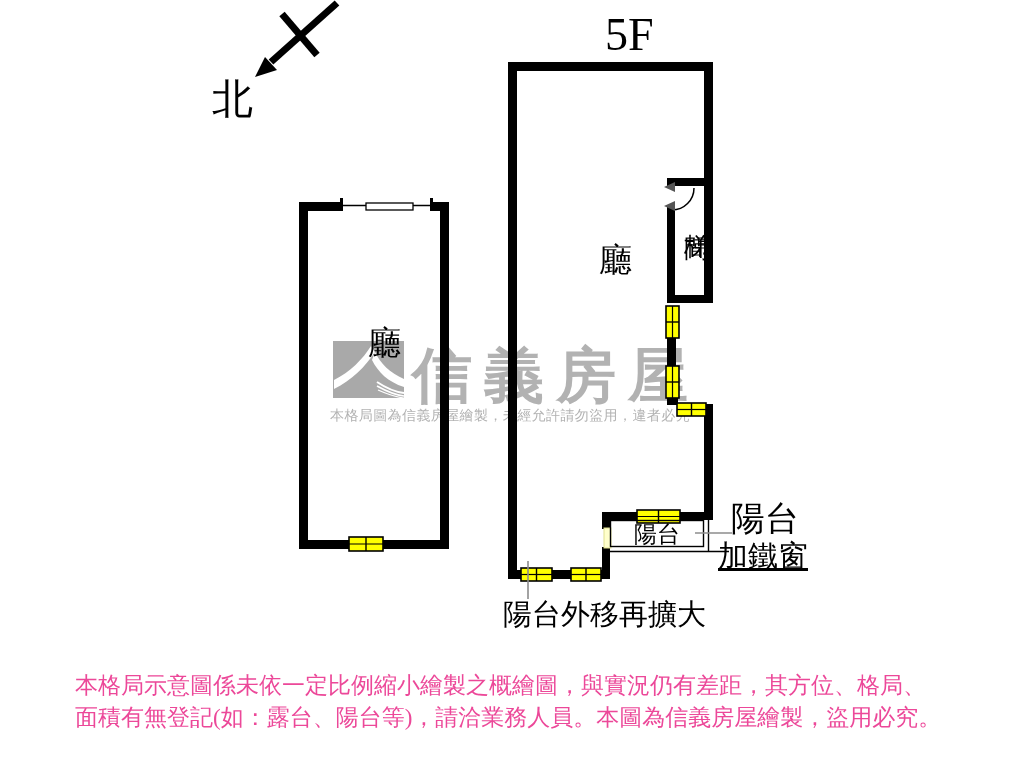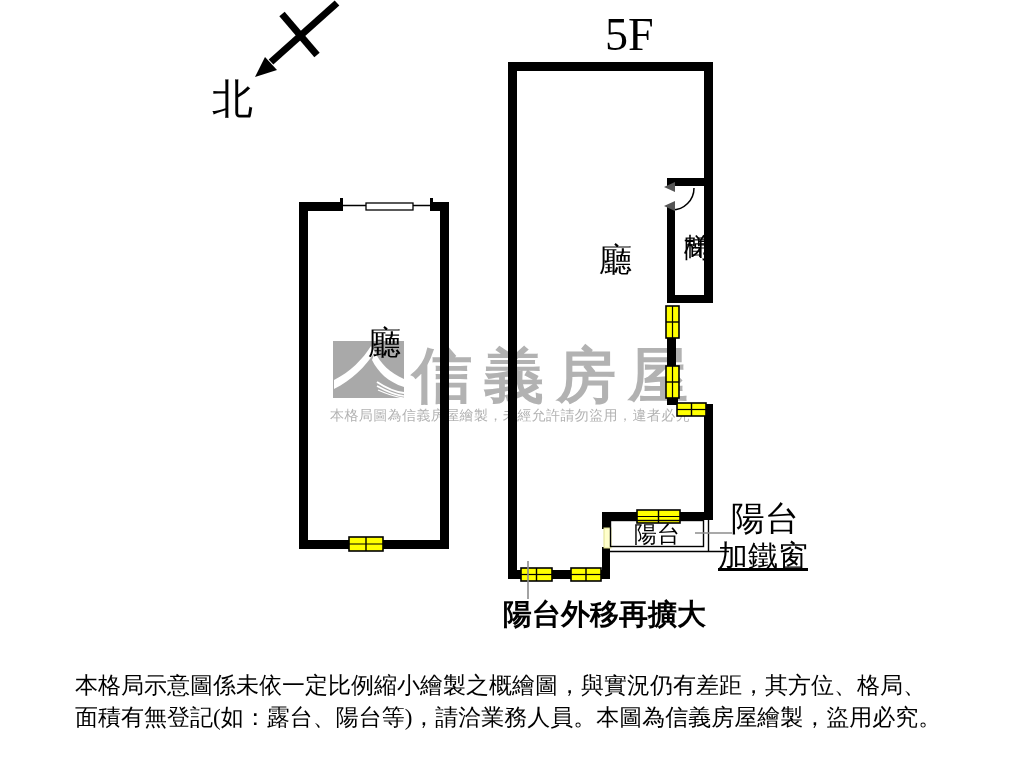--- a/index.html
+++ b/index.html
@@ -18,21 +18,21 @@
   .cn{color:#000;white-space:nowrap;}
   .wm-text{
     color:#b2b2b2;
     font-family:"Liberation Sans","DejaVu Sans",sans-serif;
     font-weight:bold;
     white-space:nowrap;
   }
   .callout-label{line-height:1.05;}
   #disclaimer{
     position:absolute;left:75px;top:670px;width:880px;
-    font-size:23px;line-height:32px;color:#000000;z-index:3;font-family:Liberation Serif, serif;
+    font-size:23px;line-height:32px;color:#ec4899;z-index:3;font-family:Liberation Serif, serif;
   }
   .vtext{writing-mode:vertical-rl;text-orientation:upright;letter-spacing:3px;}
 </style>
 </head>
 <body>
 
 <div id="canvas">
 
   <div id="watermark-layer" class="layer">
     <svg class="abs" style="left:333px;top:341px;" width="71" height="57" viewBox="0 0 71 57">
@@ -158,21 +158,21 @@
 
     <div class="abs cn" style="left:599px;top:238px;font-size:33px;">廳</div>
 
     <div class="abs cn vtext" style="left:680px;top:214px;font-size:25px;">梯間</div>
 
     <div class="abs cn" style="left:634px;top:519px;font-size:23px;">陽台</div>
 
     <div class="abs cn callout-label" style="left:731px;top:501px;font-size:34px;">陽台</div>
     <div class="abs cn callout-label" style="left:718px;top:540px;font-size:30px;text-decoration:underline;">加鐵窗</div>
 
-    <div class="abs cn" style="left:503px;top:595px;font-size:29px;font-weight:bold;">陽台外移再擴大</div>
+    <div class="abs cn" style="left:503px;top:595px;font-size:29px;">陽台外移再擴大</div>
   </div>
 
   <div id="disclaimer">
     <div>本格局示意圖係未依一定比例縮小繪製之概繪圖，與實況仍有差距，其方位、格局、</div>
     <div>面積有無登記(如：露台、陽台等)，請洽業務人員。本圖為信義房屋繪製，盜用必究。</div>
   </div>
 
 </div>
 
 </body></html>

